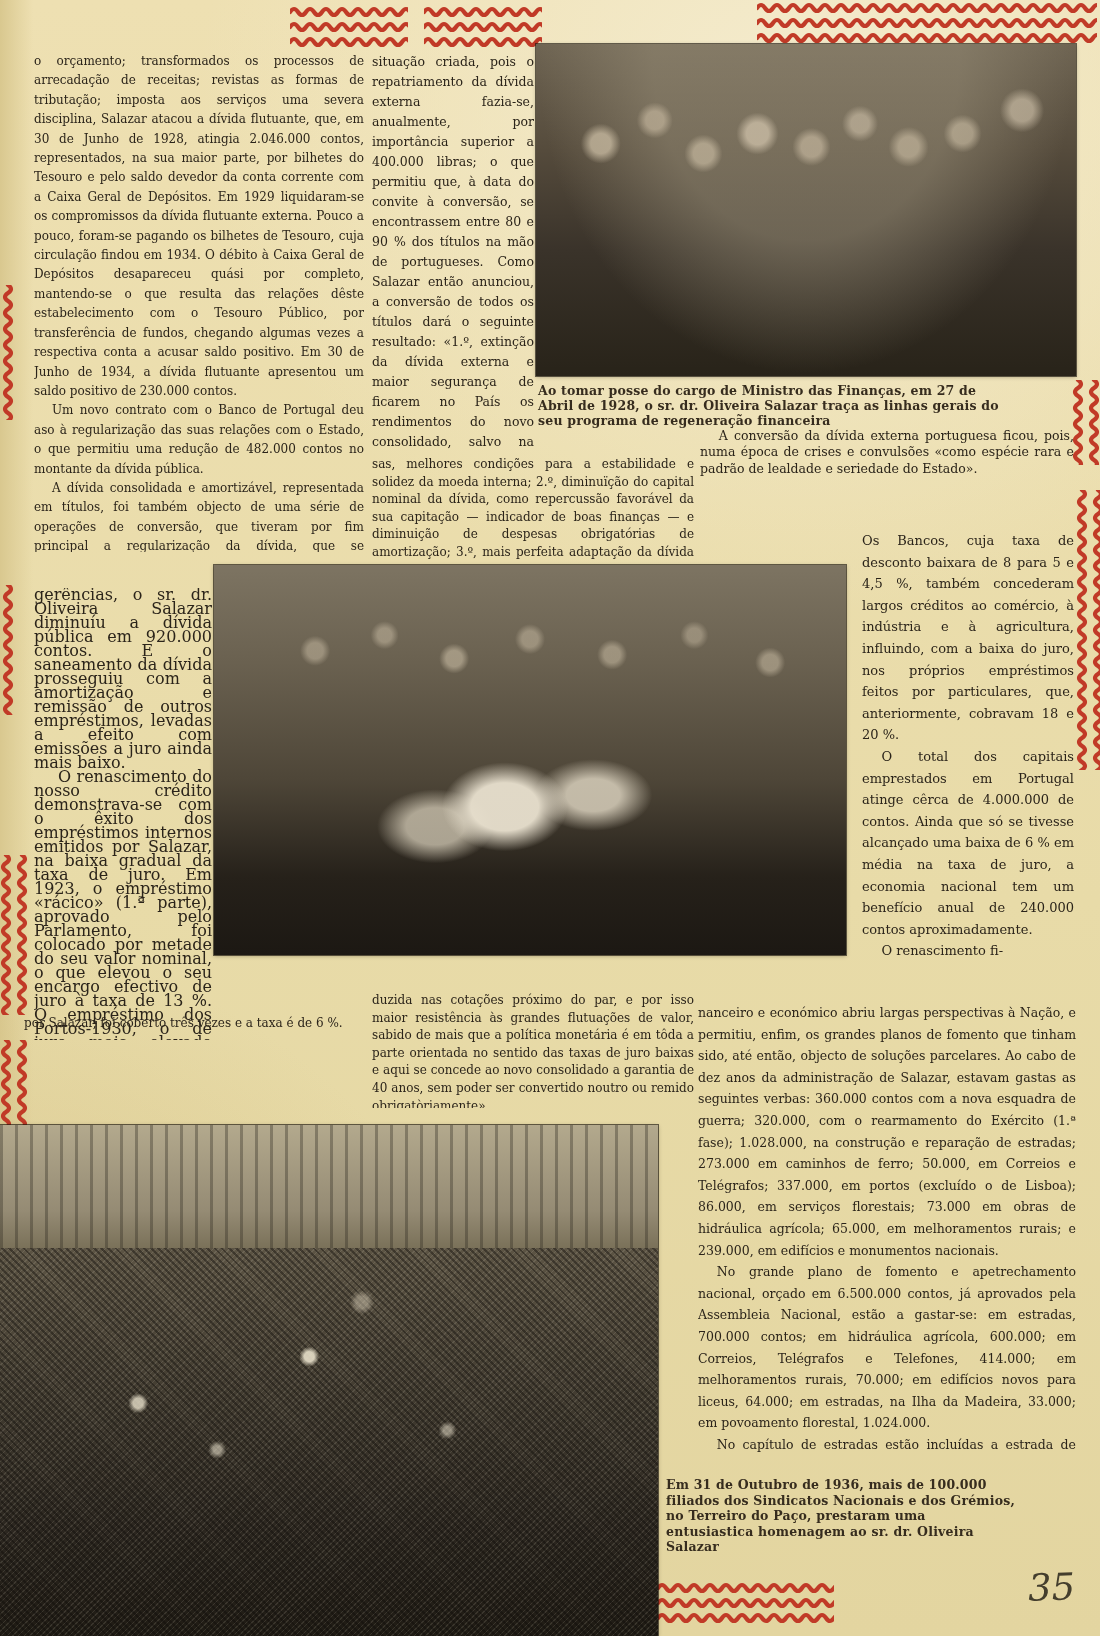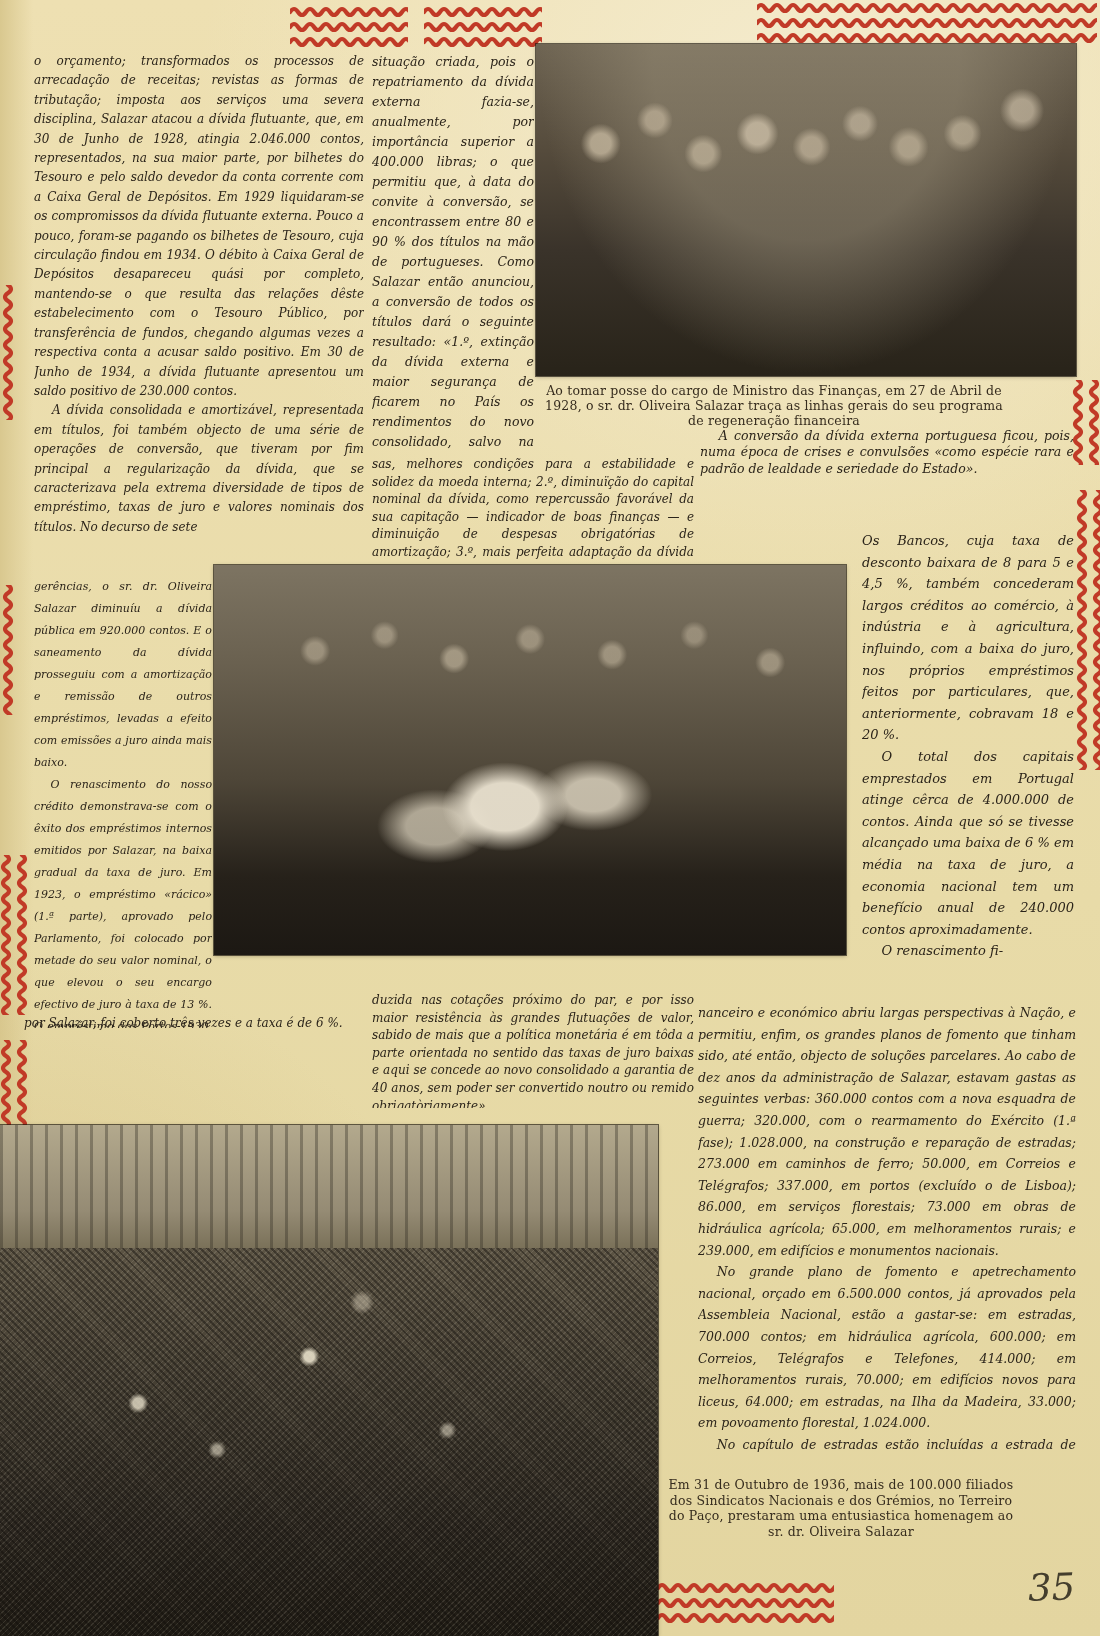--- a/index.html
+++ b/index.html
@@ -7,23 +7,23 @@
   .page {
     position:relative; width:1100px; height:1636px; margin:0 auto; overflow:hidden;
     font-family:"DejaVu Serif","Liberation Serif",serif; color:var(--ink);
     background:
       radial-gradient(120% 70% at 72% 6%, #f4ebcd 0%, rgba(244,235,205,0) 45%),
       radial-gradient(130% 110% at 0% 102%, #d3bf82 0%, rgba(211,191,130,0) 40%),
       linear-gradient(90deg, #d9c88f 0%, rgba(217,200,143,0) 3%),
       linear-gradient(180deg, #eee0b2 0%, #e8dba8 55%, #e3d5a0 100%);
   }
   .txt { position:absolute; text-align:justify; overflow:hidden; }
-  .txt p { margin:0; text-indent:1.5em;font-style:italic; }
+  .txt p { margin:0; text-indent:1.5em; }
   .txt.cont p:first-child { text-indent:0; }
-  .caption { position:absolute; text-align:center; font-weight:normal; color:#362c1e; letter-spacing:.2px; }
+  .caption { position:absolute; font-weight:bold; color:#362c1e; letter-spacing:.2px; }
   .photo { position:absolute; box-shadow:0 0 0 1px rgba(28,23,16,.65), 0 1px 4px rgba(40,32,20,.35); }
   .photo-1 {
     background:
       radial-gradient(circle at 12% 30%, rgba(210,196,170,.7) 0 10px, transparent 20px),
       radial-gradient(circle at 22% 23%, rgba(205,190,165,.6) 0 9px, transparent 18px),
       radial-gradient(circle at 31% 33%, rgba(210,196,170,.6) 0 10px, transparent 19px),
       radial-gradient(circle at 41% 27%, rgba(214,200,176,.7) 0 11px, transparent 21px),
       radial-gradient(circle at 51% 31%, rgba(208,193,168,.6) 0 10px, transparent 19px),
       radial-gradient(circle at 60% 24%, rgba(214,200,176,.55) 0 9px, transparent 18px),
       radial-gradient(circle at 69% 31%, rgba(206,192,166,.6) 0 10px, transparent 20px),
@@ -171,23 +171,24 @@
 
   <div class="photo photo-1" style="left:536px;top:44px;width:540px;height:332px" title="Group of officials and onlookers in suits at a ceremony"></div>
   <div class="photo photo-2" style="left:214px;top:565px;width:632px;height:390px" title="Oliveira Salazar signing documents at a desk surrounded by officials"></div>
   <div class="photo photo-3" style="left:0px;top:1125px;width:658px;height:511px" title="Huge crowd with flags and banners filling the Terreiro do Paço square"></div>
 
   <div class="caption" style="left:538px;top:383px;width:472px;font-size:12.5px;line-height:15px">Ao tomar posse do cargo de Ministro das Finanças, em 27 de Abril de 1928, o sr. dr. Oliveira Salazar traça as linhas gerais do seu programa de regeneração financeira</div>
   <div class="caption" style="left:666px;top:1477px;width:350px;font-size:12.5px;line-height:15.5px">Em 31 de Outubro de 1936, mais de 100.000 filiados dos Sindicatos Nacionais e dos Grémios, no Terreiro do Paço, prestaram uma entusiastica homenagem ao sr. dr. Oliveira Salazar</div>
 
   <div class="txt cont" style="left:34px;top:52px;width:330px;height:500px;font-size:12px;line-height:19.4px">
       <p>o orçamento; transformados os processos de arrecadação de receitas; revistas as formas de tributação; imposta aos serviços uma severa disciplina, Salazar atacou a dívida flutuante, que, em 30 de Junho de 1928, atingia 2.046.000 contos, representados, na sua maior parte, por bilhetes do Tesouro e pelo saldo devedor da conta corrente com a Caixa Geral de Depósitos. Em 1929 liquidaram-se os compromissos da dívida flutuante externa. Pouco a pouco, foram-se pagando os bilhetes de Tesouro, cuja circulação findou em 1934. O débito à Caixa Geral de Depósitos desapareceu quási por completo, mantendo-se o que resulta das relações dêste estabelecimento com o Tesouro Público, por transferência de fundos, chegando algumas vezes a respectiva conta a acusar saldo positivo. Em 30 de Junho de 1934, a dívida flutuante apresentou um saldo positivo de 230.000 contos.</p>
+      <p>Um novo contrato com o Banco de Portugal deu aso à regularização das suas relações com o Estado, o que permitiu uma redução de 482.000 contos no montante da dívida pública.</p>
       <p>A dívida consolidada e amortizável, representada em títulos, foi também objecto de uma série de operações de conversão, que tiveram por fim principal a regularização da dívida, que se caracterizava pela extrema diversidade de tipos de empréstimo, taxas de juro e valores nominais dos títulos. No decurso de sete</p>
     </div>
-  <div class="txt cont" style="left:34px;top:576px;width:178px;height:452px;font-size:11px;line-height:22px">
+  <div class="txt cont" style="left:34px;top:588px;width:178px;height:452px;font-size:16px;line-height:14px">
       <p>gerências, o sr. dr. Oliveira Salazar diminuíu a dívida pública em 920.000 contos. E o saneamento da dívida prosseguiu com a amortização e remissão de outros empréstimos, levadas a efeito com emissões a juro ainda mais baixo.</p>
       <p>O renascimento do nosso crédito demonstrava-se com o êxito dos empréstimos internos emitidos por Salazar, na baixa gradual da taxa de juro. Em 1923, o empréstimo «rácico» (1.ª parte), aprovado pelo Parlamento, foi colocado por metade do seu valor nominal, o que elevou o seu encargo efectivo de juro à taxa de 13 %. O empréstimo dos Portos-1930, o de juro mais elevado emitido</p>
     </div>
   <div class="txt cont" style="left:24px;top:1014px;width:334px;height:112px;font-size:12px;line-height:18.6px">
       <p>por Salazar, foi coberto três vezes e a taxa é de 6 %.</p>
     </div>
 
   <div class="txt cont" style="left:372px;top:52px;width:162px;height:400px;font-size:12.5px;line-height:20px">
       <p>situação criada, pois o repatriamento da dívida externa fazia-se, anualmente, por importância superior a 400.000 libras; o que permitiu que, à data do convite à conversão, se encontrassem entre 80 e 90 % dos títulos na mão de portugueses. Como Salazar então anunciou, a conversão de todos os títulos dará o seguinte resultado: «1.º, extinção da dívida externa e maior segurança de ficarem no País os rendimentos do novo consolidado, salvo na parte possuída por estrangeiros; menor, portanto, a necessidade de divi-</p>
     </div>

